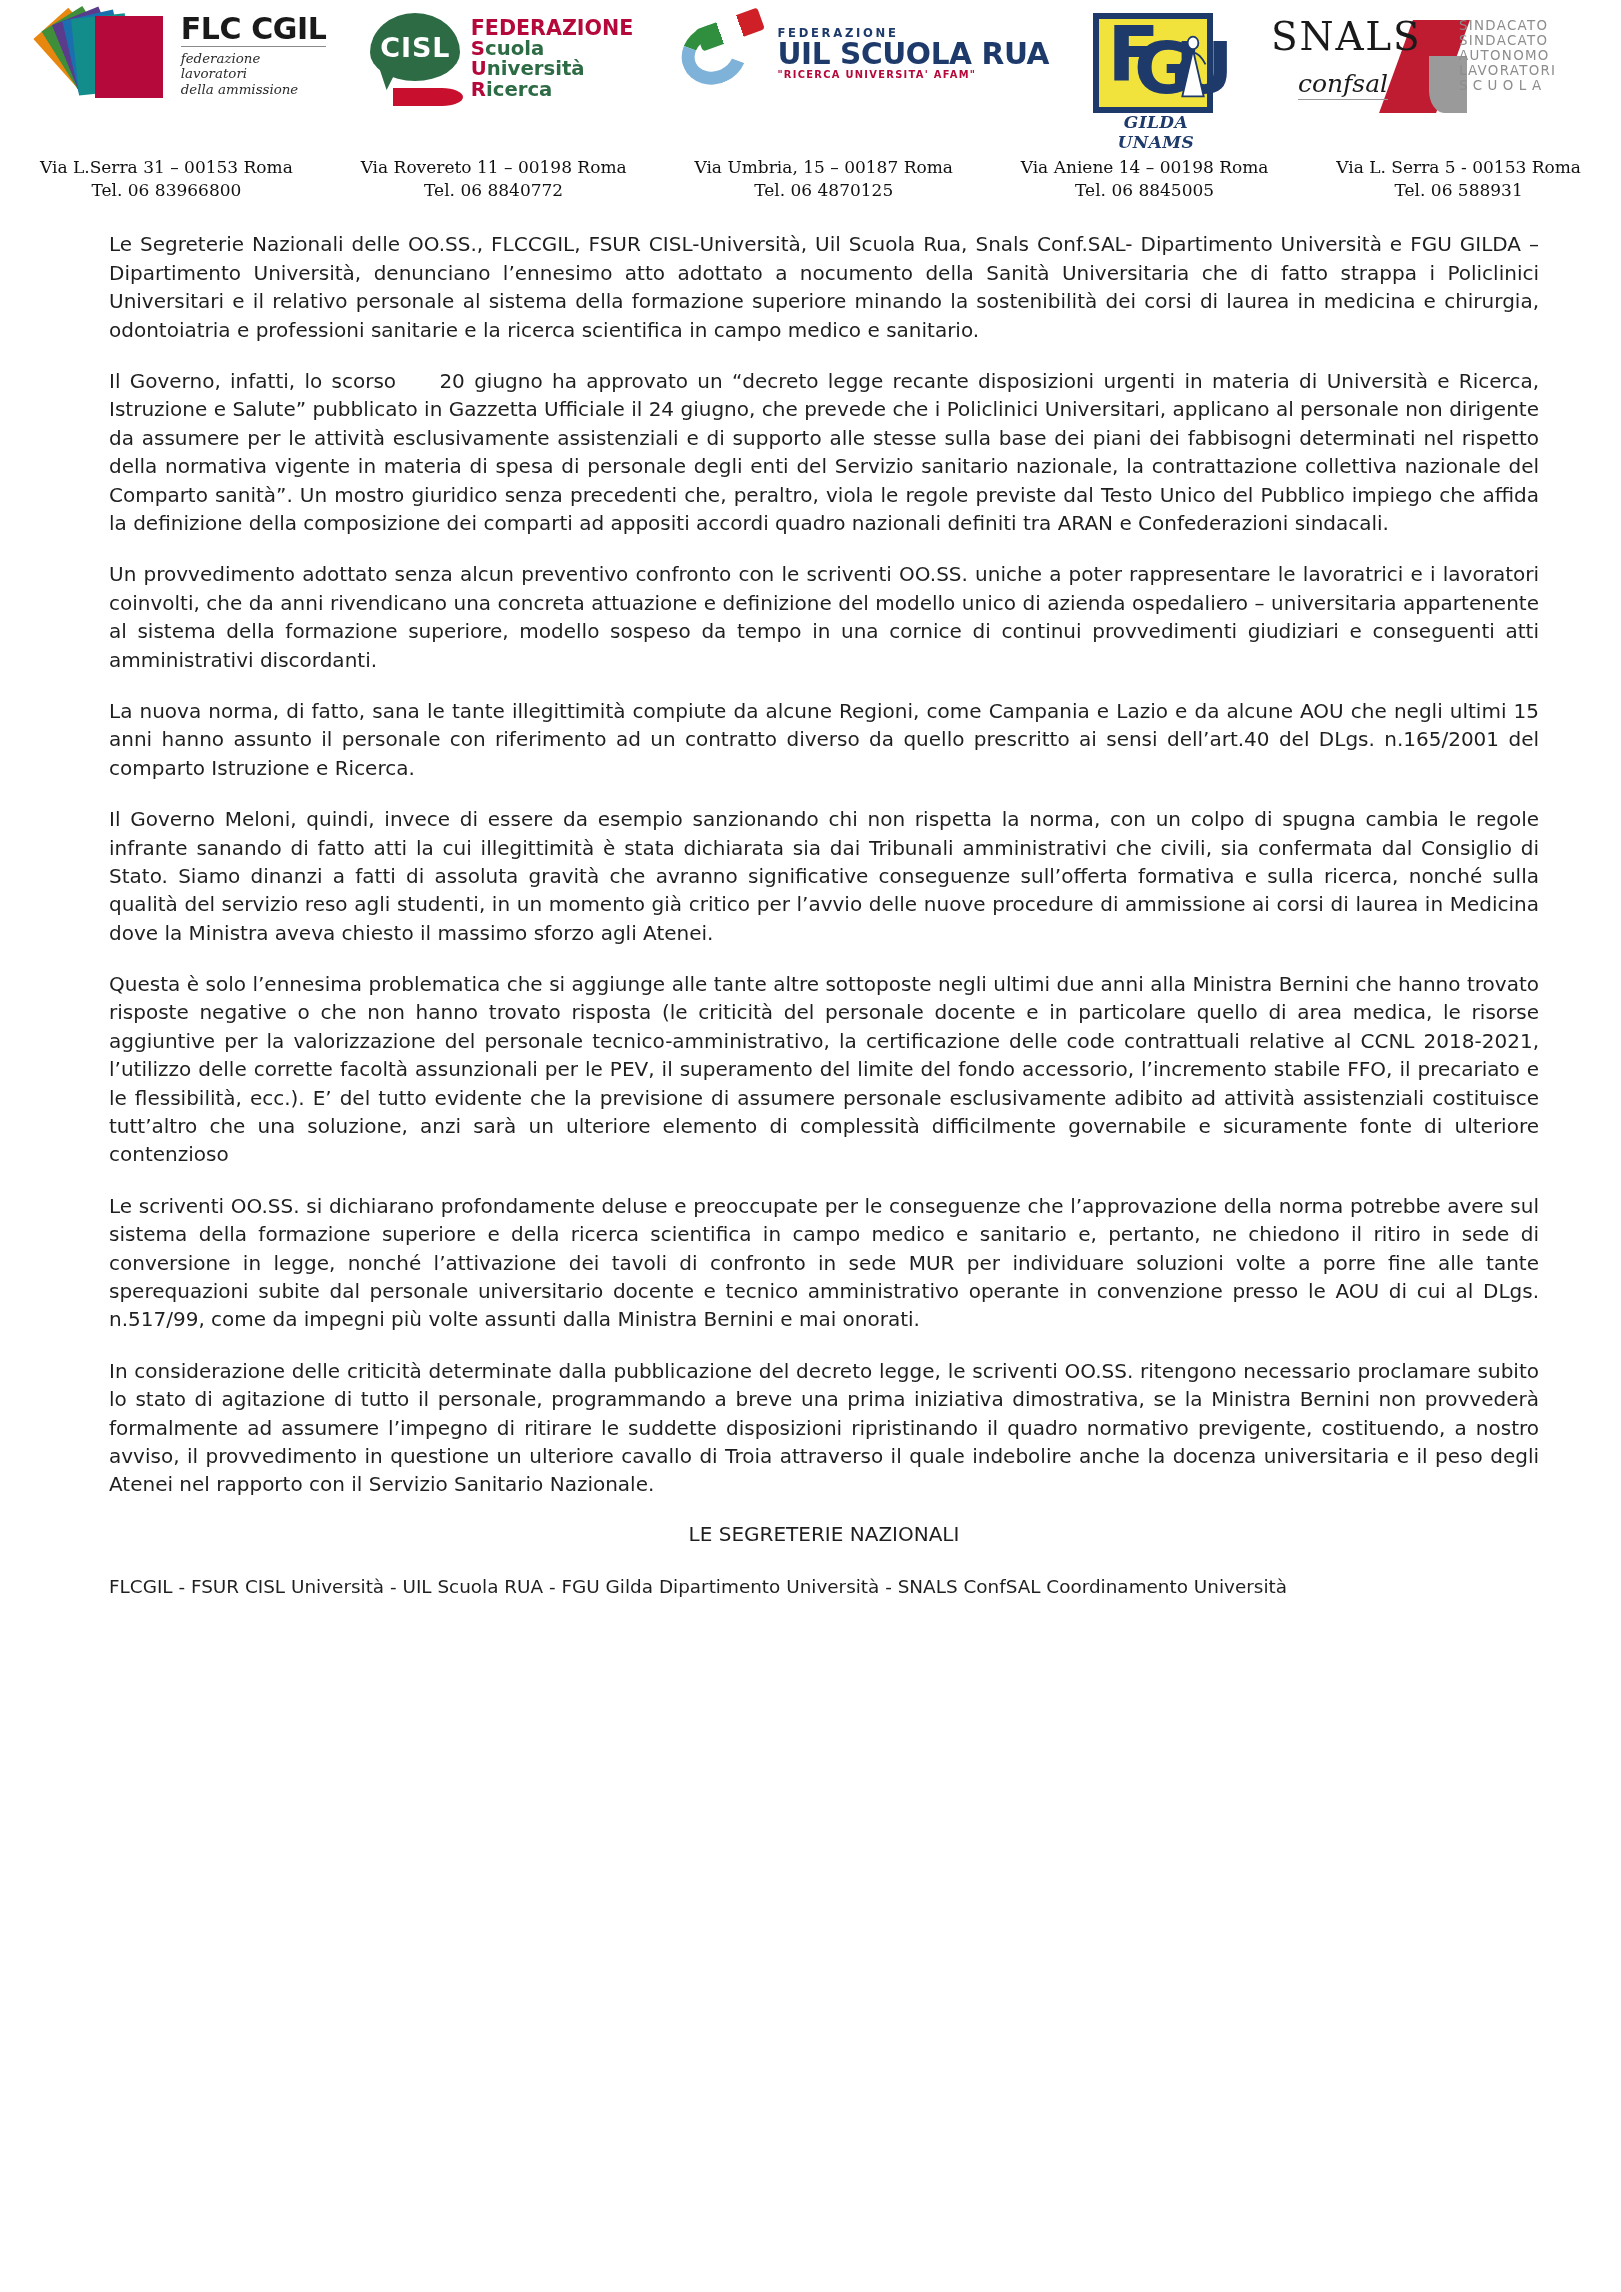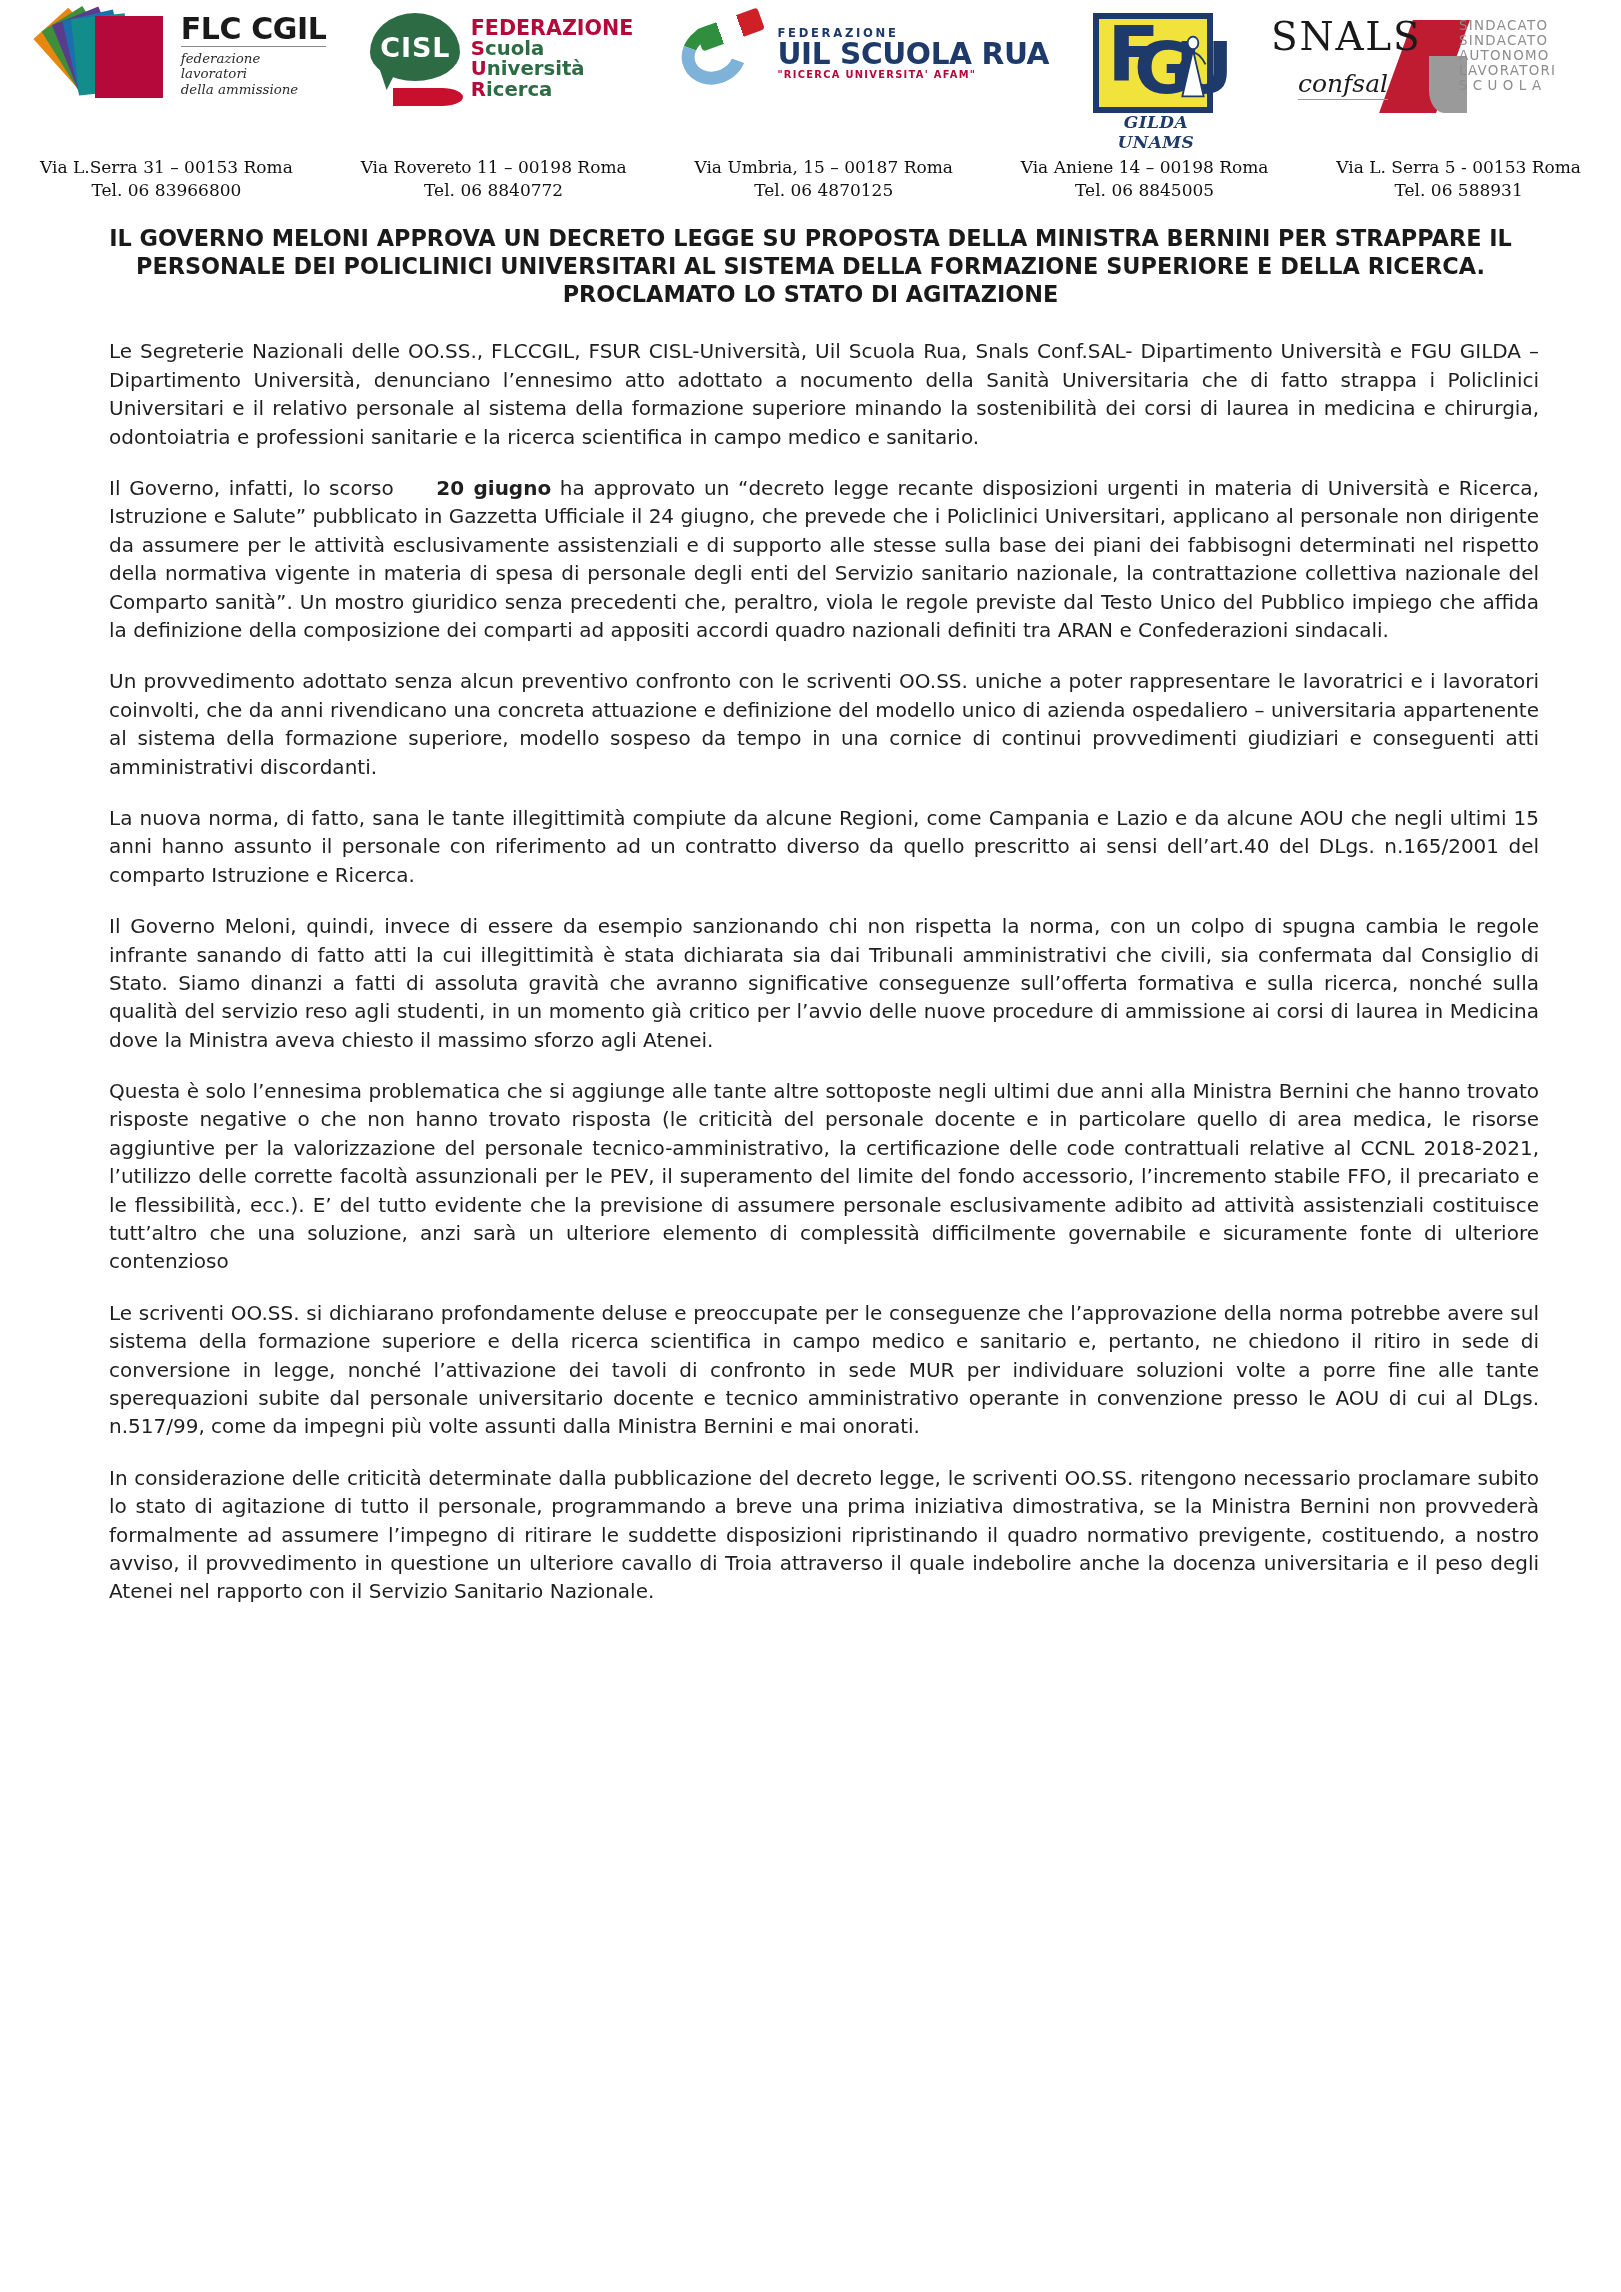--- a/index.html
+++ b/index.html
@@ -341,21 +341,21 @@
     margin-top: 29px;
   }
   .para {
     font-size: 20px;
     line-height: 1.42;
     text-align: justify;
     color: #1f1f1f;
     margin: 0 0 23px 0;
     hyphens: none;
   }
-  .para b { font-weight: bold; margin-left: 34px; }
+  .para b { font-weight: normal; margin-left: 34px; }
 
   .sig {
     text-align: center;
     font-size: 20px;
     color: #1f1f1f;
     margin-top: 14.3px;
     margin-bottom: 30px;
   }
   .orgline {
     font-size: 18.4px;
@@ -465,21 +465,20 @@
       <div>Via Aniene 14 – 00198 Roma</div>
       <div>Tel. 06 8845005</div>
     </div>
     <div class="addr">
       <div>Via L. Serra 5 - 00153 Roma</div>
       <div>Tel. 06 588931</div>
     </div>
   </div>
 
   <div class="titles">
-    <div class="title-sub">IL GOVERNO MELONI APPROVA UN DECRETO LEGGE SU PROPOSTA DELLA MINISTRA BERNINI PER STRAPPARE IL PERSONALE DEI POLICLINICI UNIVERSITARI AL SISTEMA DELLA FORMAZIONE SUPERIORE E DELLA RICERCA. PROCLAMATO LO STATO DI AGITAZIONE</div>
   </div>
 
   <div class="body-wrap">
 
     <p class="para">Le Segreterie Nazionali delle OO.SS., FLCCGIL, FSUR CISL-Università, Uil Scuola Rua, Snals Conf.SAL- Dipartimento Università e FGU GILDA – Dipartimento Università, denunciano l’ennesimo atto adottato a nocumento della Sanità Universitaria che di fatto strappa i Policlinici Universitari e il relativo personale al sistema della formazione superiore minando la sostenibilità dei corsi di laurea in medicina e chirurgia, odontoiatria e professioni sanitarie e la ricerca scientifica in campo medico e sanitario.</p>
 
     <p class="para"><span>Il Governo, infatti, lo scorso </span><b>20 giugno</b><span> ha approvato un “decreto legge recante disposizioni urgenti in materia di Università e Ricerca, Istruzione e Salute” pubblicato in Gazzetta Ufficiale il 24 giugno, che prevede che i Policlinici Universitari, applicano al personale non dirigente da assumere per le attività esclusivamente assistenziali e di supporto alle stesse sulla base dei piani dei fabbisogni determinati nel rispetto della normativa vigente in materia di spesa di personale degli enti del Servizio sanitario nazionale, la contrattazione collettiva nazionale del Comparto sanità”. Un mostro giuridico senza precedenti che, peraltro, viola le regole previste dal Testo Unico del Pubblico impiego che affida la definizione della composizione dei comparti ad appositi accordi quadro nazionali definiti tra ARAN e Confederazioni sindacali.</span></p>
 
     <p class="para">Un provvedimento adottato senza alcun preventivo confronto con le scriventi OO.SS. uniche a poter rappresentare le lavoratrici e i lavoratori coinvolti, che da anni rivendicano una concreta attuazione e definizione del modello unico di azienda ospedaliero – universitaria appartenente al sistema della formazione superiore, modello sospeso da tempo in una cornice di continui provvedimenti giudiziari e conseguenti atti amministrativi discordanti.</p>
 

